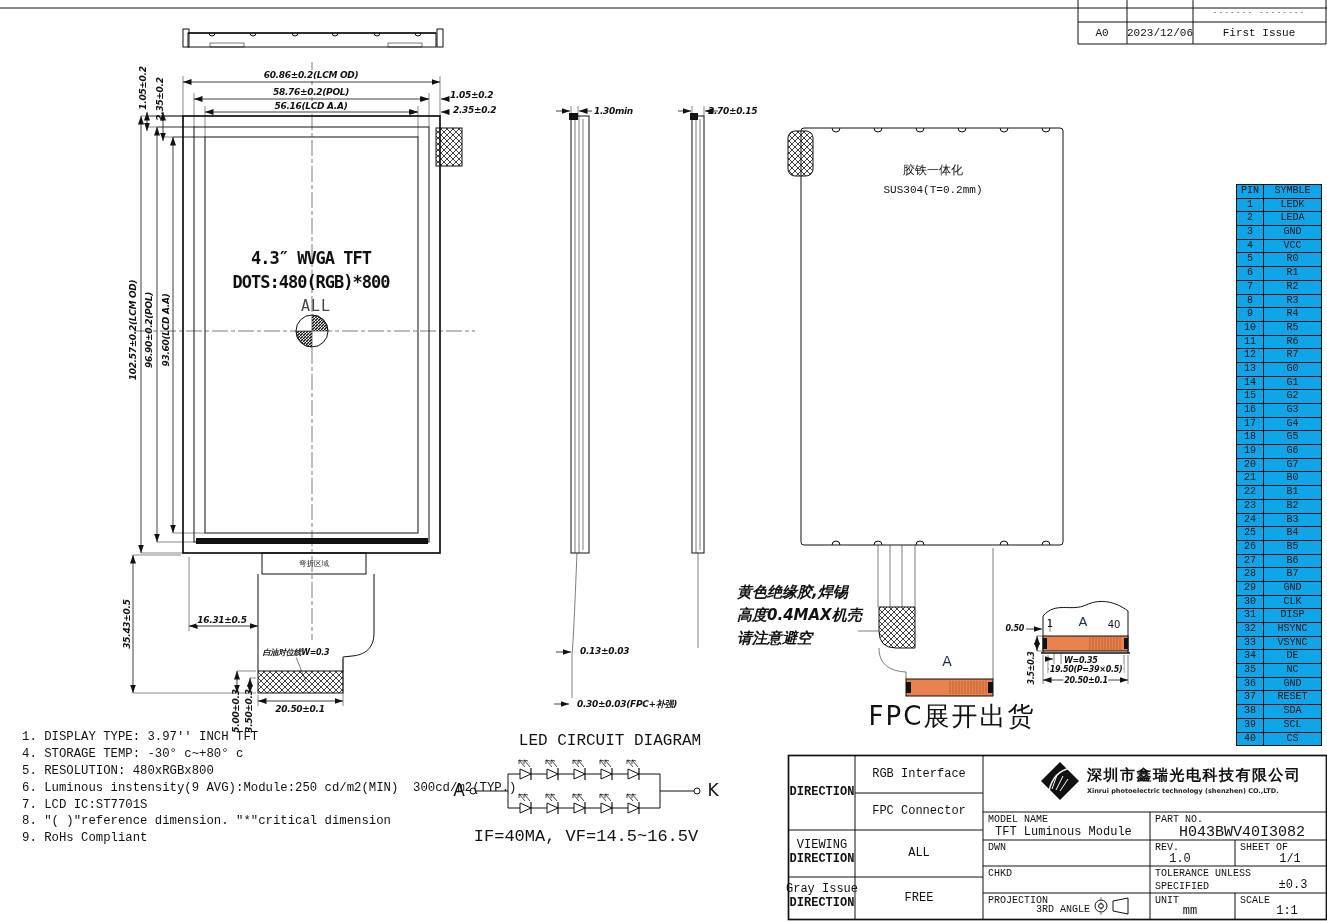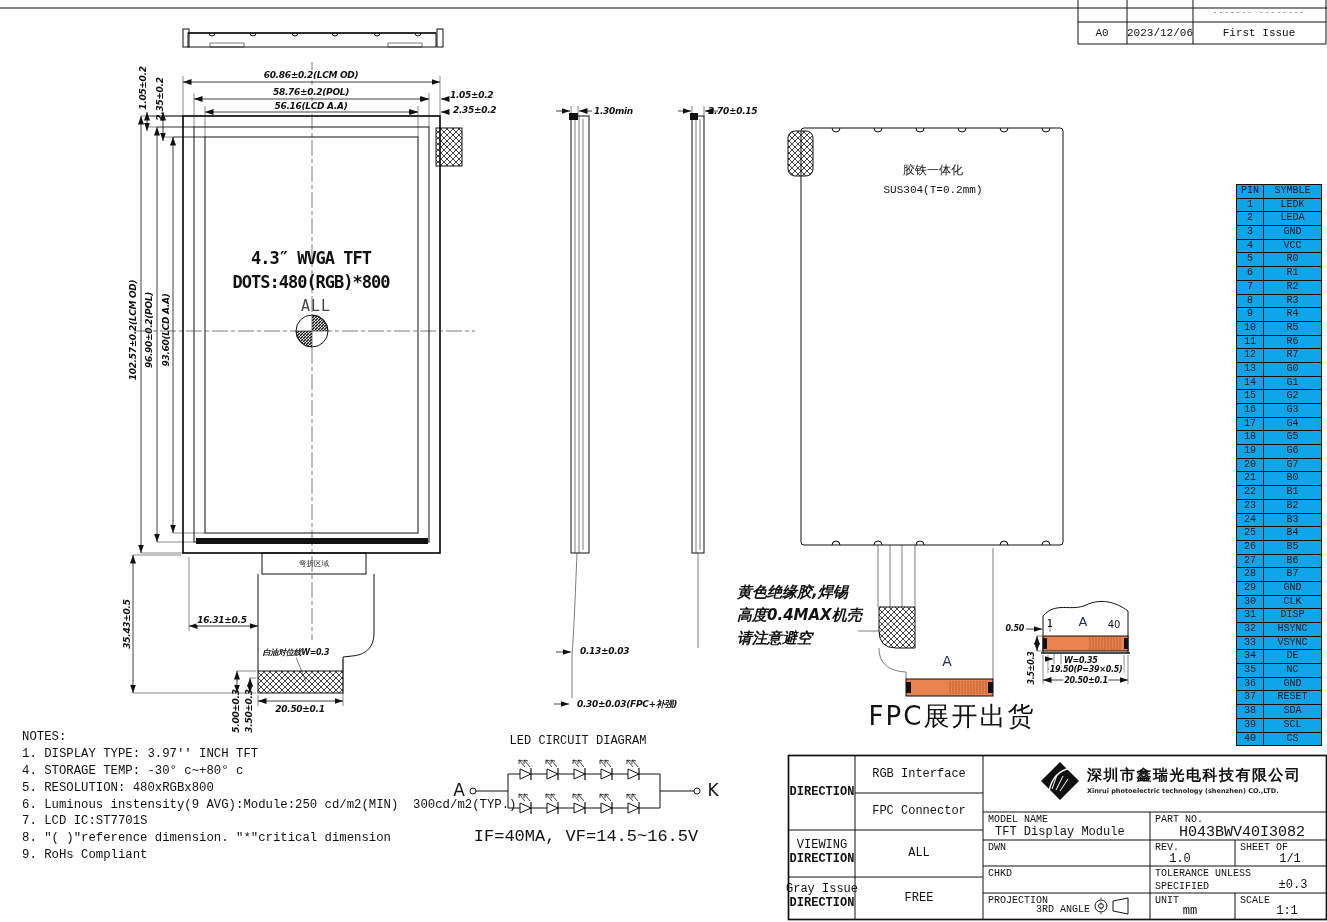--- a/index.html
+++ b/index.html
@@ -424,50 +424,49 @@
       <span>39</span>
       <span>SCL</span>
     </div>
       <div class="pin-row">
       <span>40</span>
       <span>CS</span>
     </div>
 </div>
 
 <div class="notes">
-  <div class="note-title">NOTES:</div>
   <div class="note-line">1. DISPLAY TYPE: 3.97'' INCH TFT</div>
       <div class="note-line">4. STORAGE TEMP: -30° c~+80° c</div>
       <div class="note-line">5. RESOLUTION: 480xRGBx800</div>
       <div class="note-line">6. Luminous instensity(9 AVG):Module:250 cd/m2(MIN)  300cd/m2(TYP.)</div>
       <div class="note-line">7. LCD IC:ST7701S</div>
       <div class="note-line">8. "( )"reference dimension. "*"critical dimension</div>
       <div class="note-line">9. RoHs Compliant</div>
 </div>
 
-<div class="lbl mono" style="left:578px;top:741px;font-size:12px">LED CIRCUIT DIAGRAM</div>
+<div class="lbl mono" style="left:610px;top:741px;font-size:16px">LED CIRCUIT DIAGRAM</div>
 <div class="lbl" style="left:459px;top:790px;font-size:17px">A</div>
 <div class="lbl" style="left:713px;top:790px;font-size:17px">K</div>
 <div class="lbl mono" style="left:586px;top:836px;font-size:17px">IF=40MA, VF=14.5~16.5V</div>
 
 <div class="lbl tb-val bold" style="left:822px;top:792px">DIRECTION</div>
 <div class="lbl tb-val" style="left:919px;top:774px">RGB Interface</div>
 <div class="lbl tb-val" style="left:919px;top:811px">FPC Connector</div>
 <div class="lbl tb-val" style="left:822px;top:845px">VIEWING</div>
 <div class="lbl tb-val bold" style="left:822px;top:859px">DIRECTION</div>
 <div class="lbl tb-val" style="left:919px;top:853px">ALL</div>
 <div class="lbl tb-val" style="left:822px;top:889px">Gray Issue</div>
 <div class="lbl tb-val bold" style="left:822px;top:903px">DIRECTION</div>
 <div class="lbl tb-val" style="left:919px;top:898px">FREE</div>
 
 <div class="lbl la co-cn" style="left:1087px;top:775px">深圳市鑫瑞光电科技有限公司</div>
 <div class="lbl la co-en" style="left:1087px;top:791px">Xinrui photoelectric technology (shenzhen) CO.,LTD.</div>
 
 <div class="lbl la tb-lab" style="left:988px;top:819px">MODEL NAME</div>
-<div class="lbl la tb-val" style="left:995px;top:832px">TFT Display Module</div>
+<div class="lbl la tb-val" style="left:995px;top:832px">TFT Luminous Module</div>
 <div class="lbl la tb-lab" style="left:1155px;top:819px">PART NO.</div>
 <div class="lbl tb-big" style="left:1242px;top:832px">H043BWV40I3082</div>
 
 <div class="lbl la tb-lab" style="left:988px;top:847px">DWN</div>
 <div class="lbl la tb-lab" style="left:1155px;top:847px">REV.</div>
 <div class="lbl tb-val" style="left:1180px;top:859px">1.0</div>
 <div class="lbl la tb-lab" style="left:1240px;top:847px">SHEET OF</div>
 <div class="lbl tb-val" style="left:1290px;top:859px">1/1</div>
 
 <div class="lbl la tb-lab" style="left:988px;top:873px">CHKD</div>

